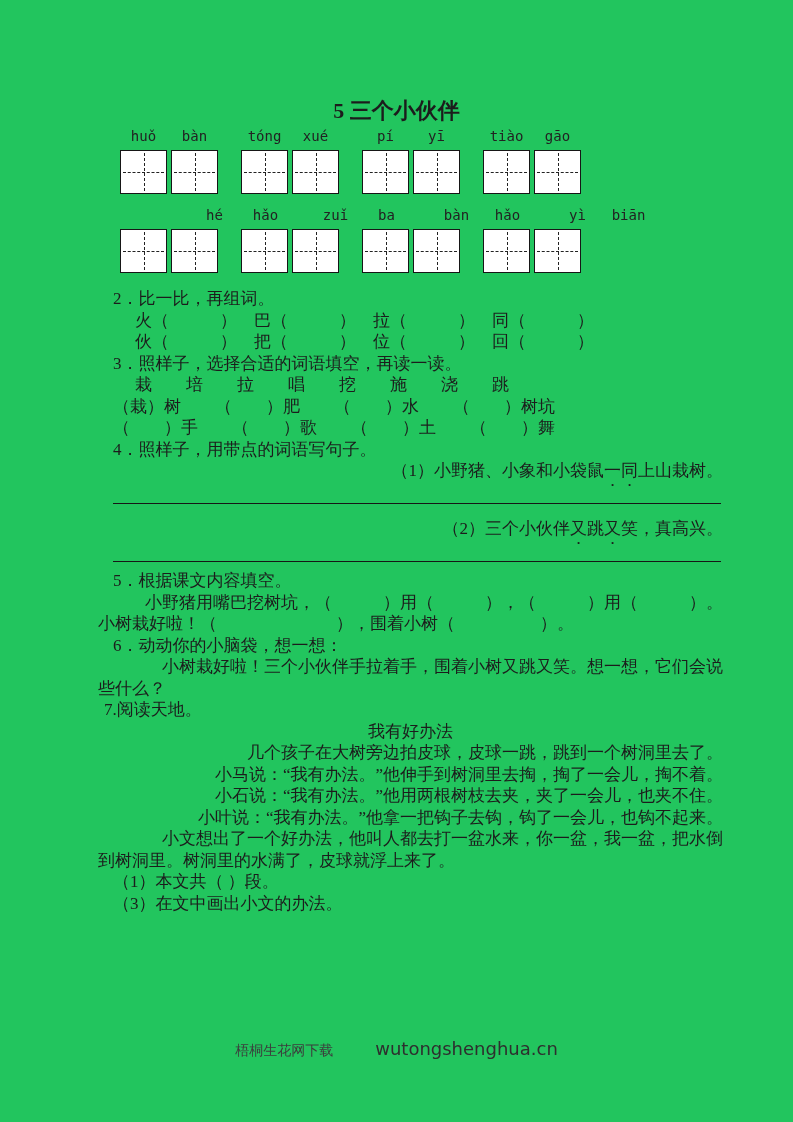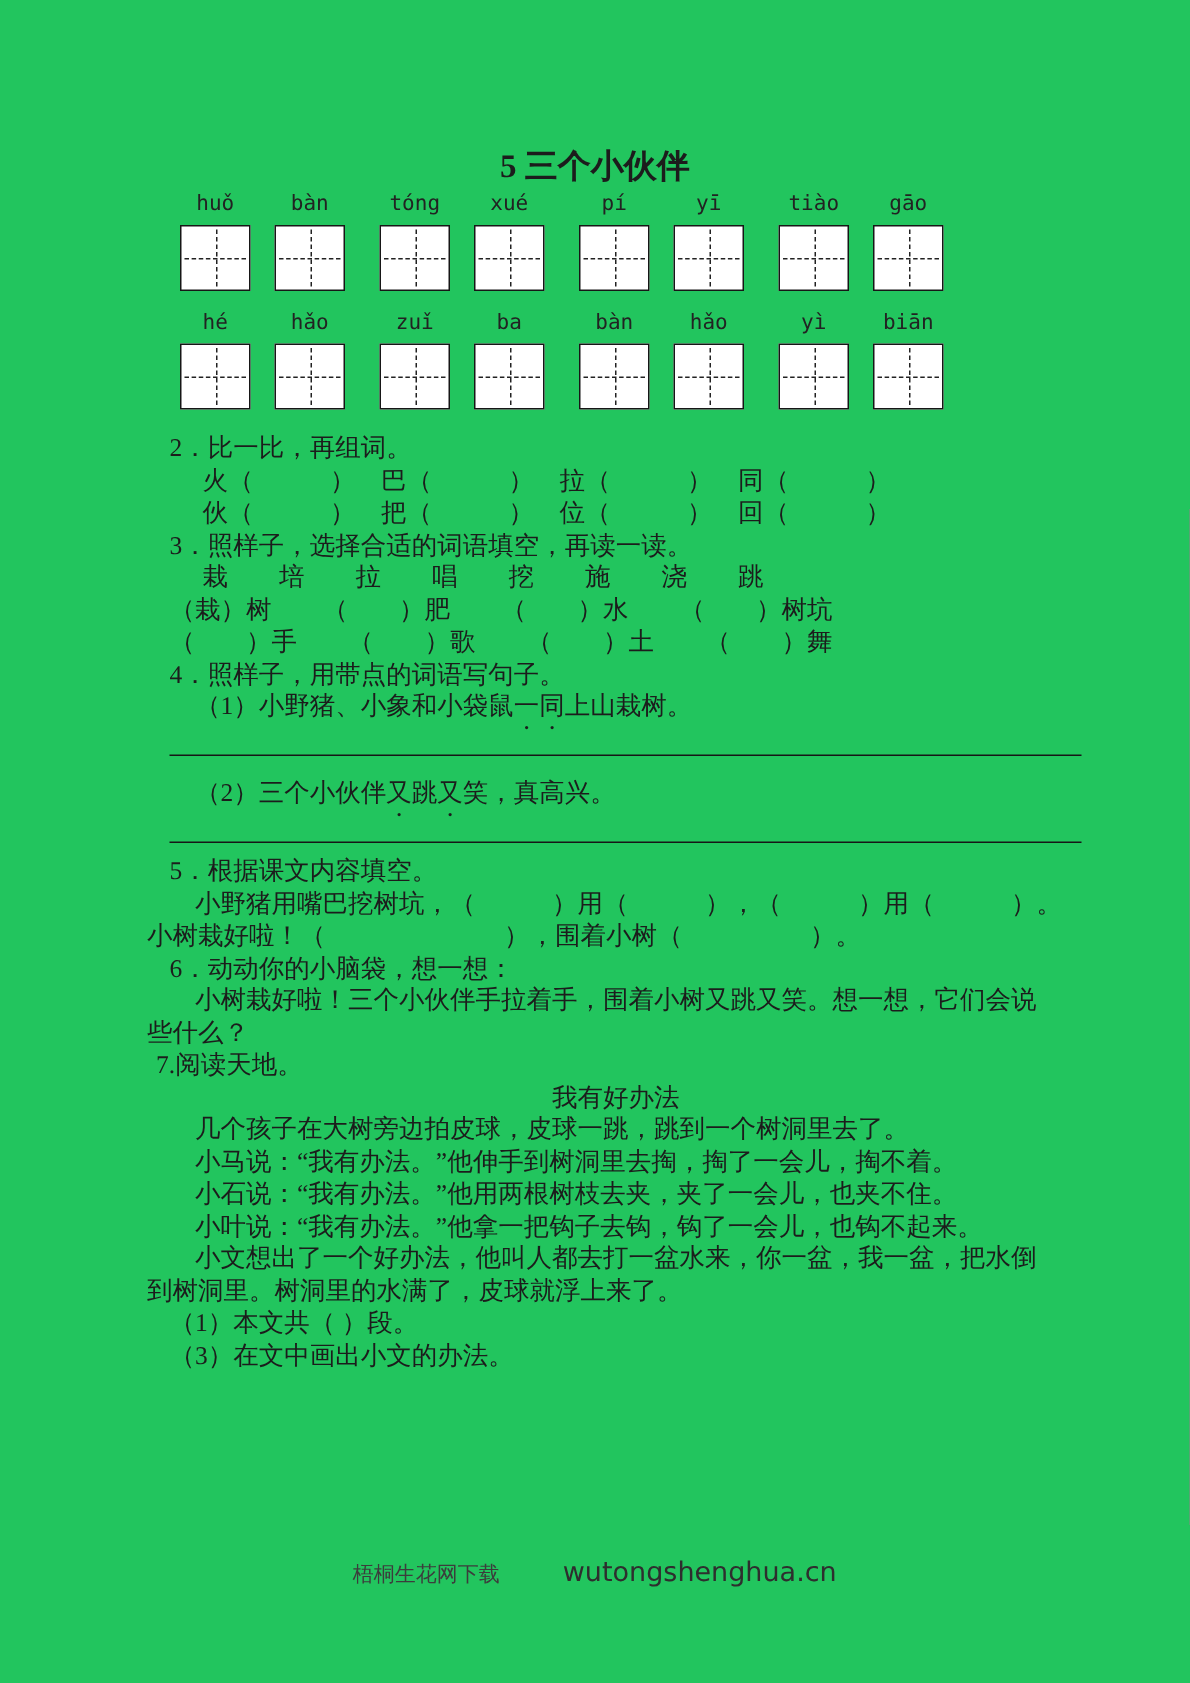--- a/index.html
+++ b/index.html
@@ -23,33 +23,33 @@
     line-height: 28px;
   }
   .content {
     margin-left: 98px;
     width: 625px;
   }
   .item-heading { padding-left: 15px; white-space: nowrap; }
   .item-heading.tight { padding-left: 6px; }
   .sub-line { padding-left: 37px; white-space: nowrap; }
   .fill-line { padding-left: 15px; white-space: nowrap; }
-  .sentence { padding-left: 32px; white-space: nowrap; }
+  .sentence { padding-left: 32px; white-space: nowrap; text-align: right; }
   .flush { padding-left: 0; white-space: nowrap; }
   .mt { margin-top: 15px; }
 
   
   .pinyin-row, .box-row {
     display: flex;
     gap: 23px;
     padding-left: 22px;
   }
   .pinyin-row { margin-top: 1px; }
-  .pinyin-row.second { margin-top: 11px; }
-  .pair { display: flex; gap: 16px; }
+  .pinyin-row.second { margin-top: 11px; justify-content: center; }
+  .pair { display: flex; gap: 4px; }
   .py {
     display: inline-block;
     width: 47px;
     text-align: center;
     font-family: "DejaVu Sans Mono", monospace;
     font-size: 14px;
     line-height: 20px;
     color: #222;
   }
   .box-row { margin-top: 4px; }

